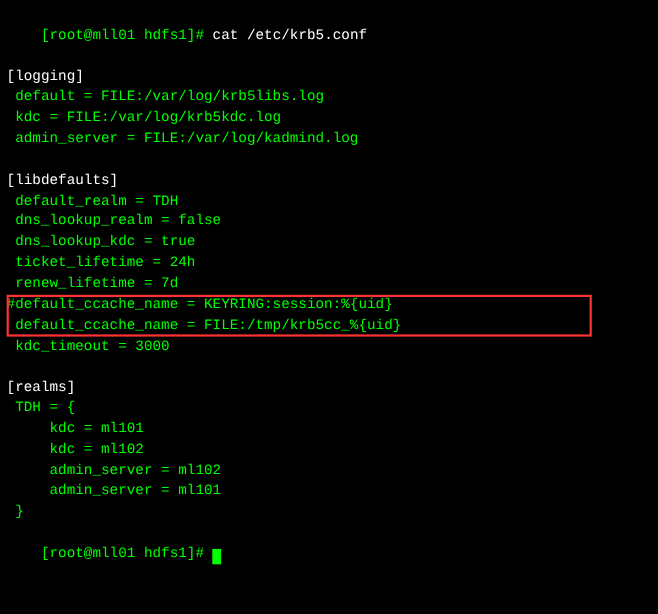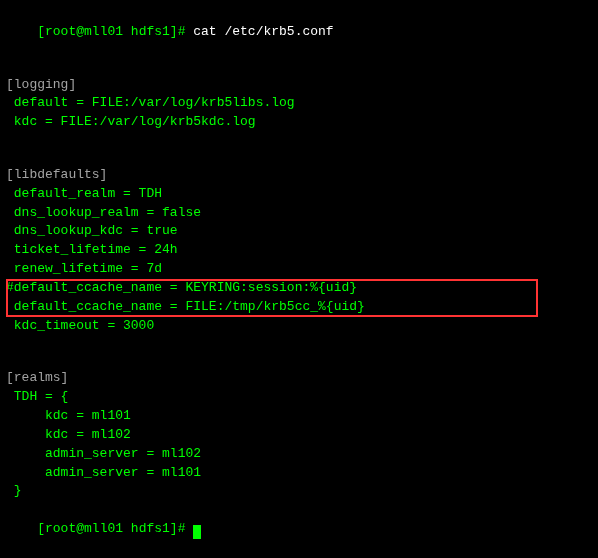--- a/index.html
+++ b/index.html
@@ -34,42 +34,42 @@
 
     .prompt {
       color: #00ff00;
     }
 
     .cmd {
       color: #ffffff;
     }
 
     .section-header {
-      color: #a3a3a3;
-      margin-top: 15px;
+      color: #ffffff;
     }
 
     .cursor {
       display: inline-block;
       background-color: #00ff00;
       width: 8px;
       height: 14px;
       vertical-align: bottom;
     }
   </style>
 </head>
 <body>
 
 <div class="terminal">
   <span class="line">
     <span class="prompt">[root@mll01 hdfs1]# </span><span class="cmd">cat /etc/krb5.conf</span>
   </span>
   <span class="line section-header">[logging]</span>
   <span class="line"> default = FILE:/var/log/krb5libs.log</span>
   <span class="line"> kdc = FILE:/var/log/krb5kdc.log</span>
+  <span class="line"> admin_server = FILE:/var/log/kadmind.log</span>
   <span class="line">&nbsp;</span>
   <span class="line section-header">[libdefaults]</span>
   <span class="line"> default_realm = TDH</span>
   <span class="line"> dns_lookup_realm = false</span>
   <span class="line"> dns_lookup_kdc = true</span>
   <span class="line"> ticket_lifetime = 24h</span>
   <span class="line"> renew_lifetime = 7d</span>
 
   <div style="position:relative; display:block;">
     <div style="

